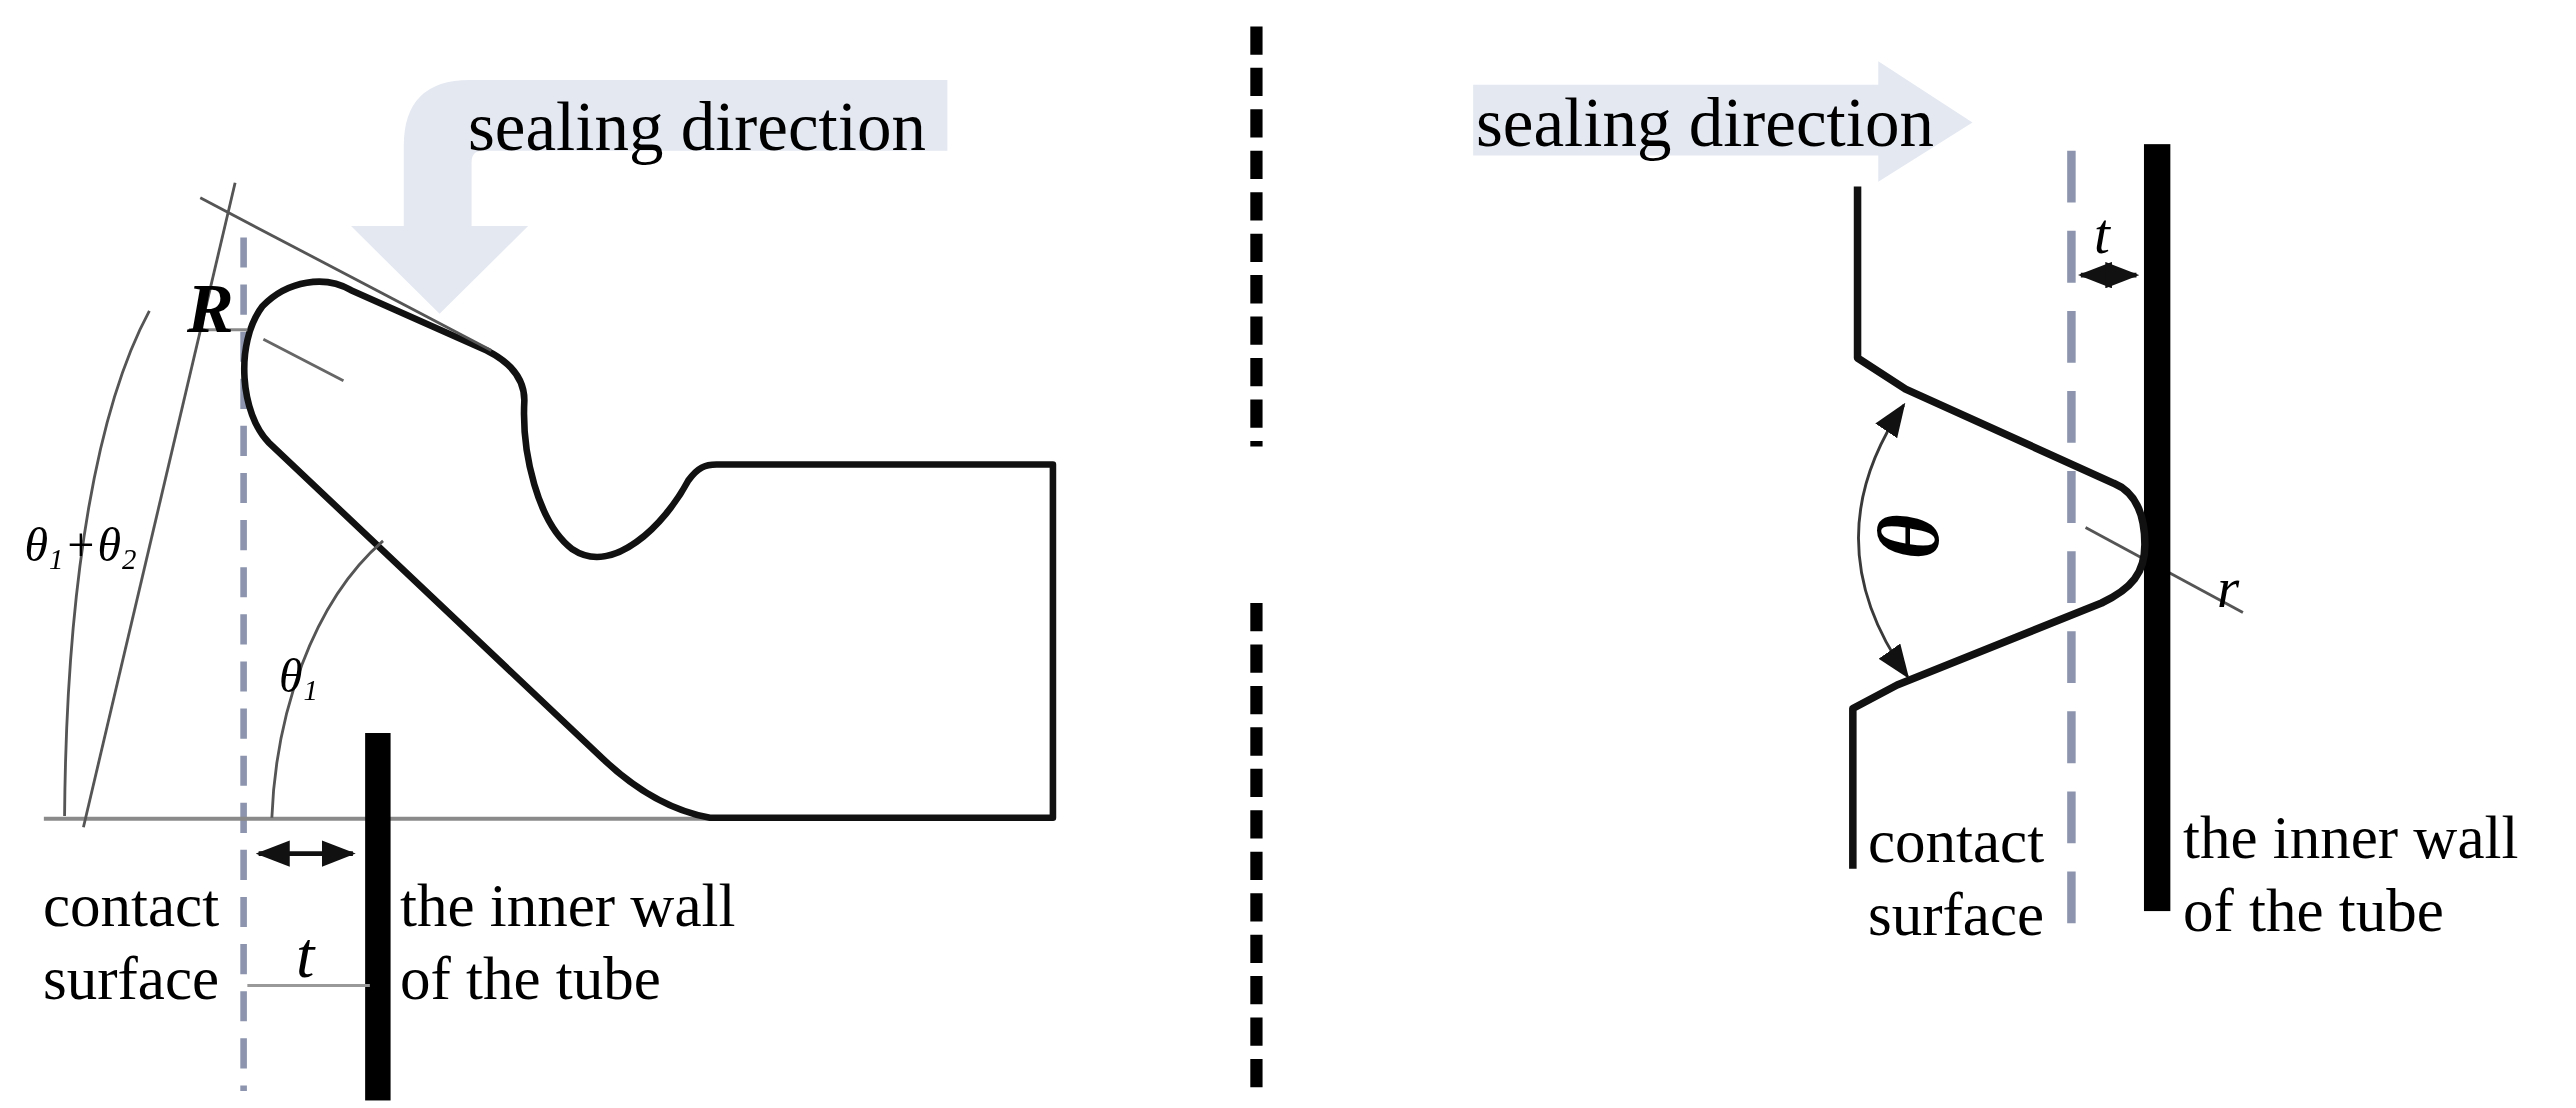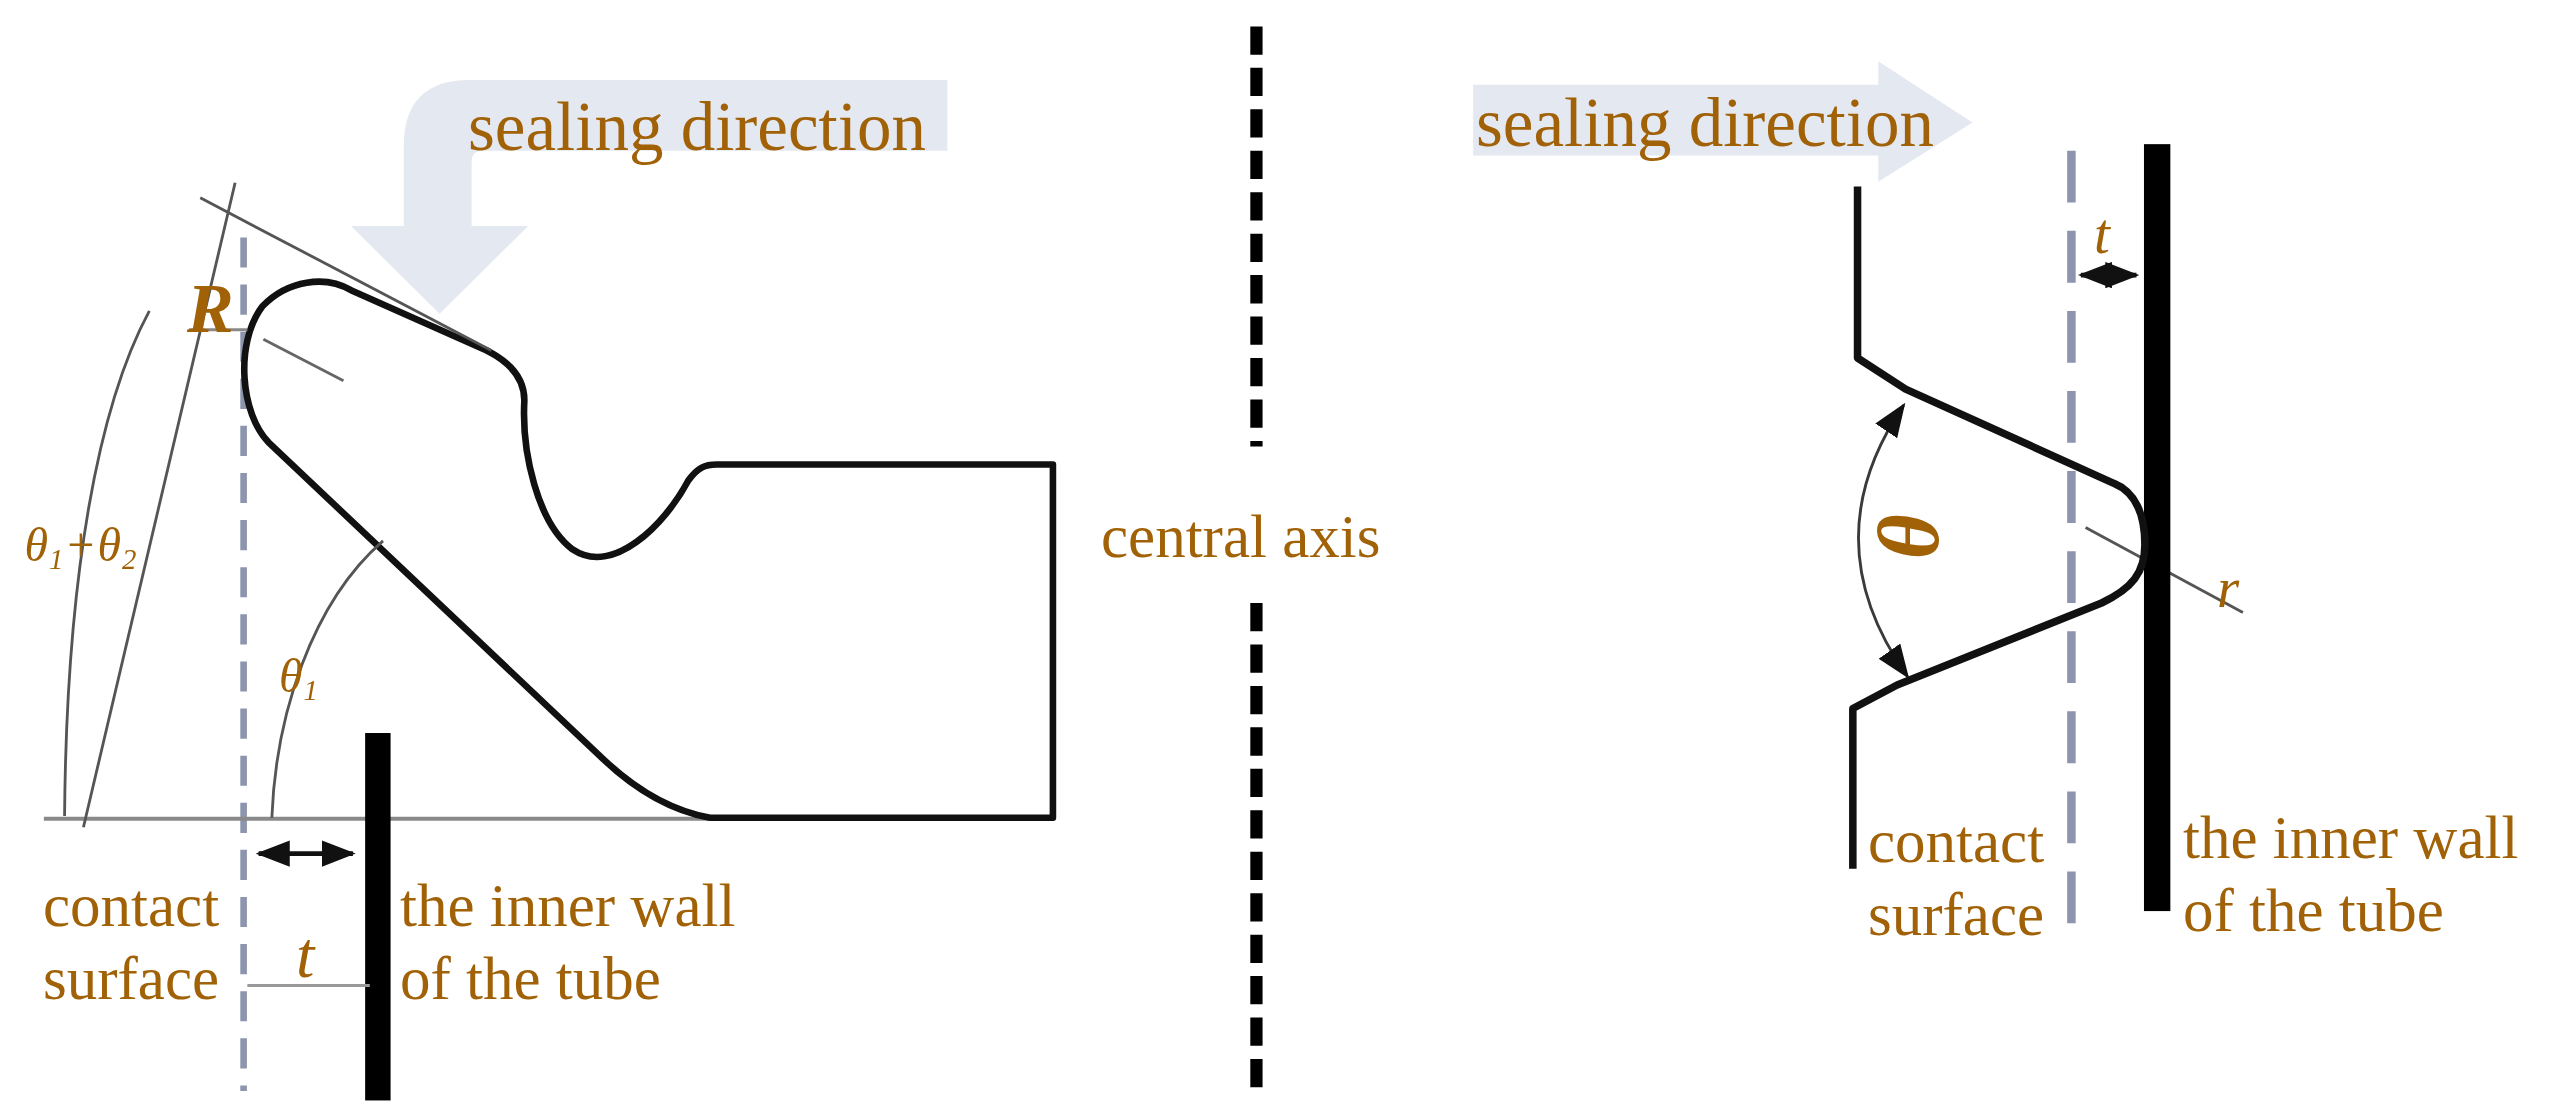--- a/index.html
+++ b/index.html
@@ -1,21 +1,21 @@
 <!DOCTYPE html>
 <html style="font-size:15px"><head>
 <meta charset="utf-8">
 <style>
   html,body{margin:0;padding:0;background:#fff;}
   #stage{
     position:relative;
     width:2576px;height:1108px;
     background:#ffffff;
     font-family:"Liberation Serif", serif;
-    color:#a16207;
+    color:#000000;
     overflow:hidden;
   }
   #fig-svg{position:absolute;left:0;top:0;width:2576px;height:1108px;}
   .lbl{position:absolute;white-space:nowrap;line-height:1.18;}
   .serif-lg{font-size:69px;}
   .serif-md{font-size:61px;}
   .ital{font-style:italic;}
   .w6{font-weight:600;}
   .theta-lbl{font-size:48px;font-style:italic;font-weight:400;letter-spacing:0.9px;}
   .sub{font-size:0.60em;font-style:italic;vertical-align:-0.28em;}
@@ -97,21 +97,20 @@
   <div class="lbl theta-lbl" style="left:24.5px;top:517px;"><span>θ</span><span class="sub">1</span><span>+θ</span><span class="sub">2</span></div>
 
   <div class="lbl theta-lbl" style="left:279px;top:648px;text-align:center;"><span>θ</span><span class="sub">1</span></div>
 
   <div class="lbl ital" style="left:296px;top:916px;font-size:66px;font-weight:500;">t</div>
 
   <div class="lbl serif-md two-line" style="left:43px;top:869px;"><span>contact</span><br><span>surface</span></div>
 
   <div class="lbl serif-md two-line" style="left:400px;top:869px;"><span>the inner wall</span><br><span>of the tube</span></div>
 
-  <div class="lbl serif-md" style="left:1101px;top:501px;">central axis</div>
 
   <div class="lbl serif-lg" style="left:1476px;top:83px;">sealing direction</div>
 
   <div class="lbl ital" style="left:2094px;top:200px;font-size:57px;font-weight:500;">t</div>
 
   <div id="theta-right" class="lbl">θ</div>
 
   <div class="lbl ital" style="left:2217px;top:554px;font-size:57px;font-weight:500;">r</div>
 
   <div class="lbl serif-md two-line" style="left:1868px;top:805px;"><span>contact</span><br><span>surface</span></div>

